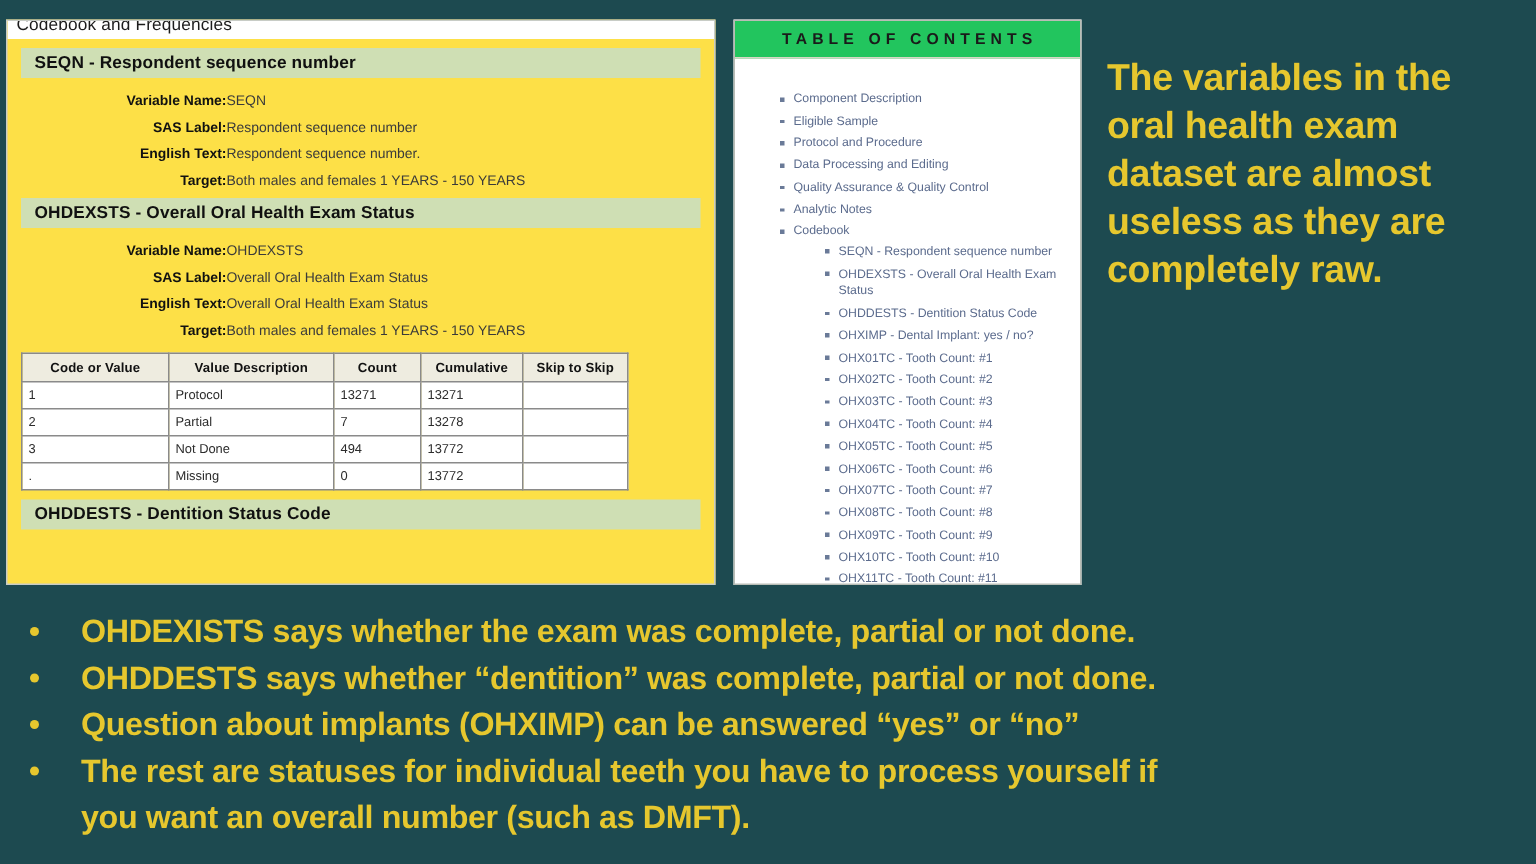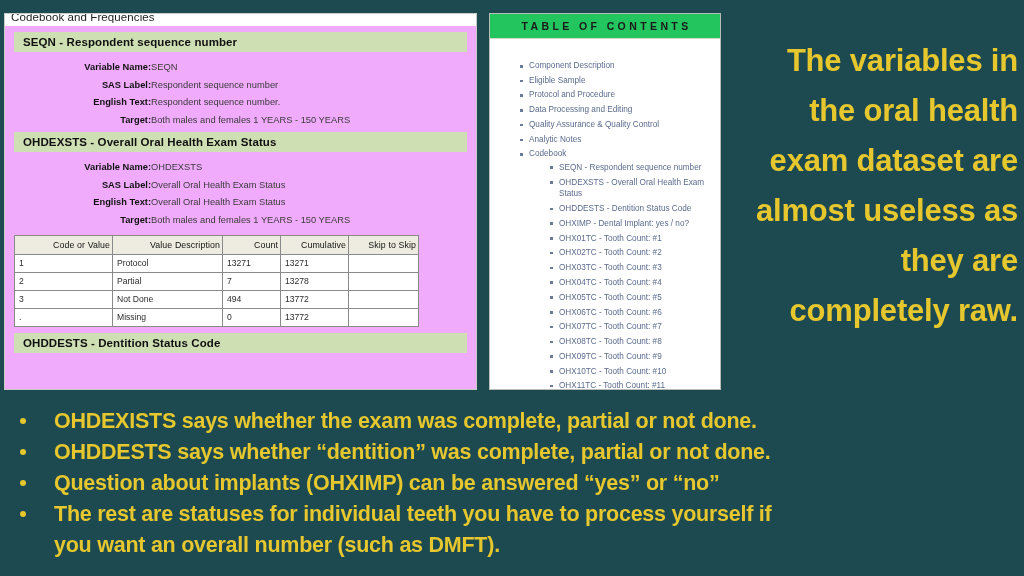--- a/index.html
+++ b/index.html
@@ -25,21 +25,21 @@
     height: 396px;
   }
 
   
   #codebook-panel {
     position: absolute;
     left: 4px;
     top: 13px;
     width: 473px;
     height: 377px;
-    background: #f0abfc;
+    background: #fde047;
     border: 1px solid #c8ccc6;
     box-sizing: border-box;
     overflow: hidden;
   }
   #codebook-title {
     font-size: 11.5px;
     color: #1c1c1c;
     font-weight: 400;
     padding: 0 0 0 6px;
     margin-top: -5px;
@@ -89,23 +89,23 @@
     border-collapse: collapse;
     margin: 9px 0 0 9px;
     width: 379px;
     table-layout: fixed;
     border: 1px solid #8a8a8a;
   }
   #freq-table th {
     background: #eeece0;
     border: 1px solid #8a8a8a;
     font-size: 8.8px;
-    font-weight: 400;
+    font-weight: 700;
     color: #111111;
-    text-align: right;
+    text-align: center;
     padding: 4px 2px;
     letter-spacing: 0.1px;
   }
   #freq-table td {
     border: 1px solid #8a8a8a;
     font-size: 8.6px;
     color: #2c2c2c;
     padding: 3.5px 4px;
     text-align: left;
     background: #ffffff;
@@ -188,24 +188,24 @@
     height: 2.5px;
     background: #6a7a98;
   }
 
   
   #headline {
     position: absolute;
     left: 738px;
     top: 36px;
     width: 280px;
-    text-align: right;
+    text-align: left;
     color: #e6c72e;
-    font-size: 31px;
-    line-height: 50px;
+    font-size: 25px;
+    line-height: 32px;
     font-weight: 700;
     letter-spacing: -0.2px;
   }
 
   
   #bullets {
     position: absolute;
     left: 0;
     top: 406px;
     width: 829px;

